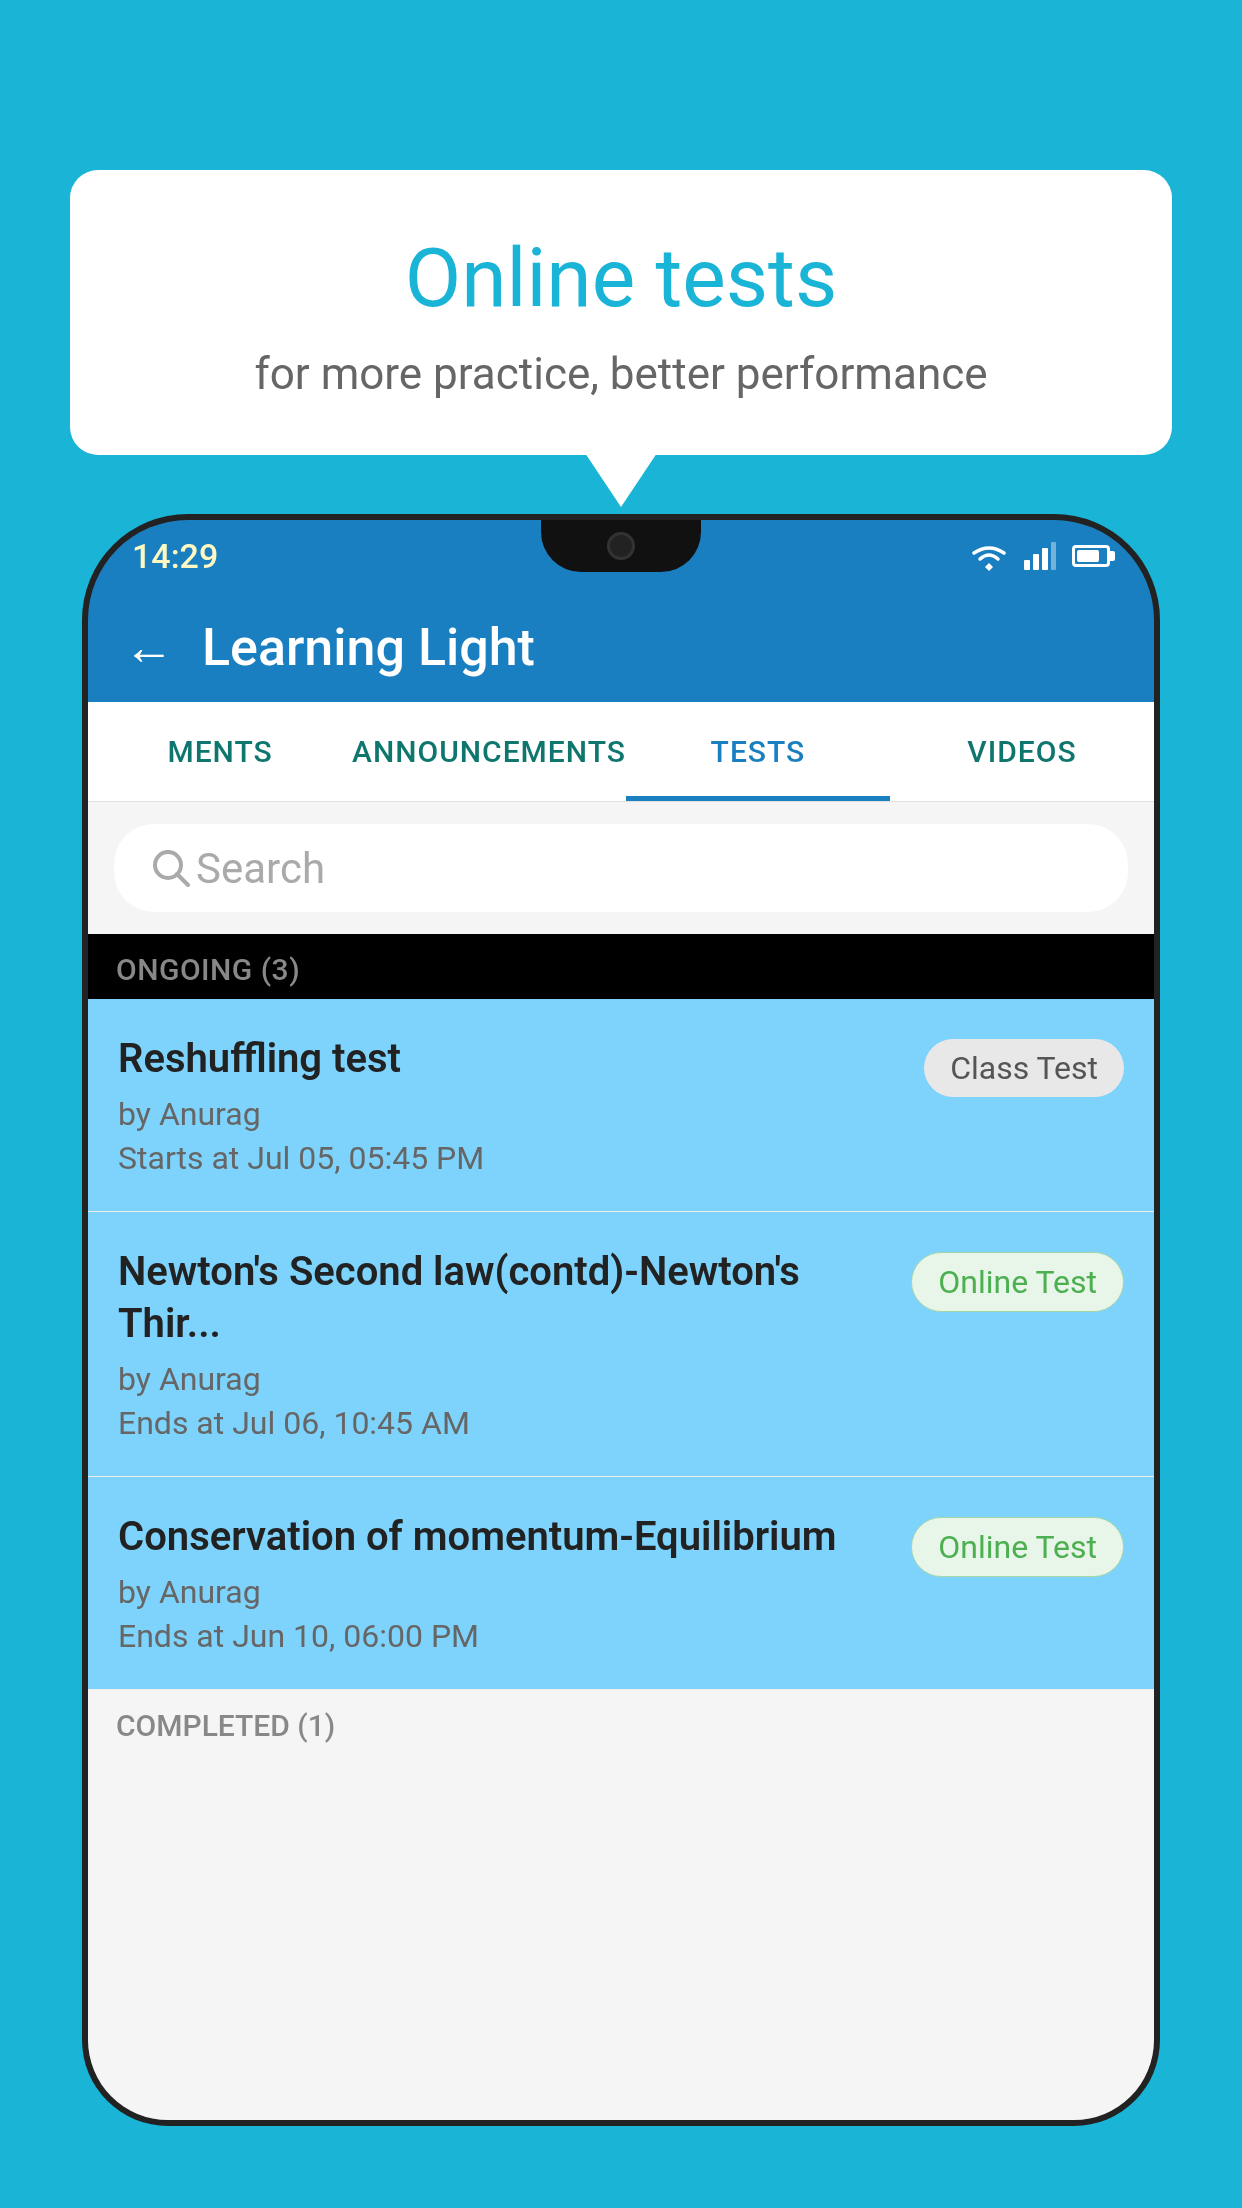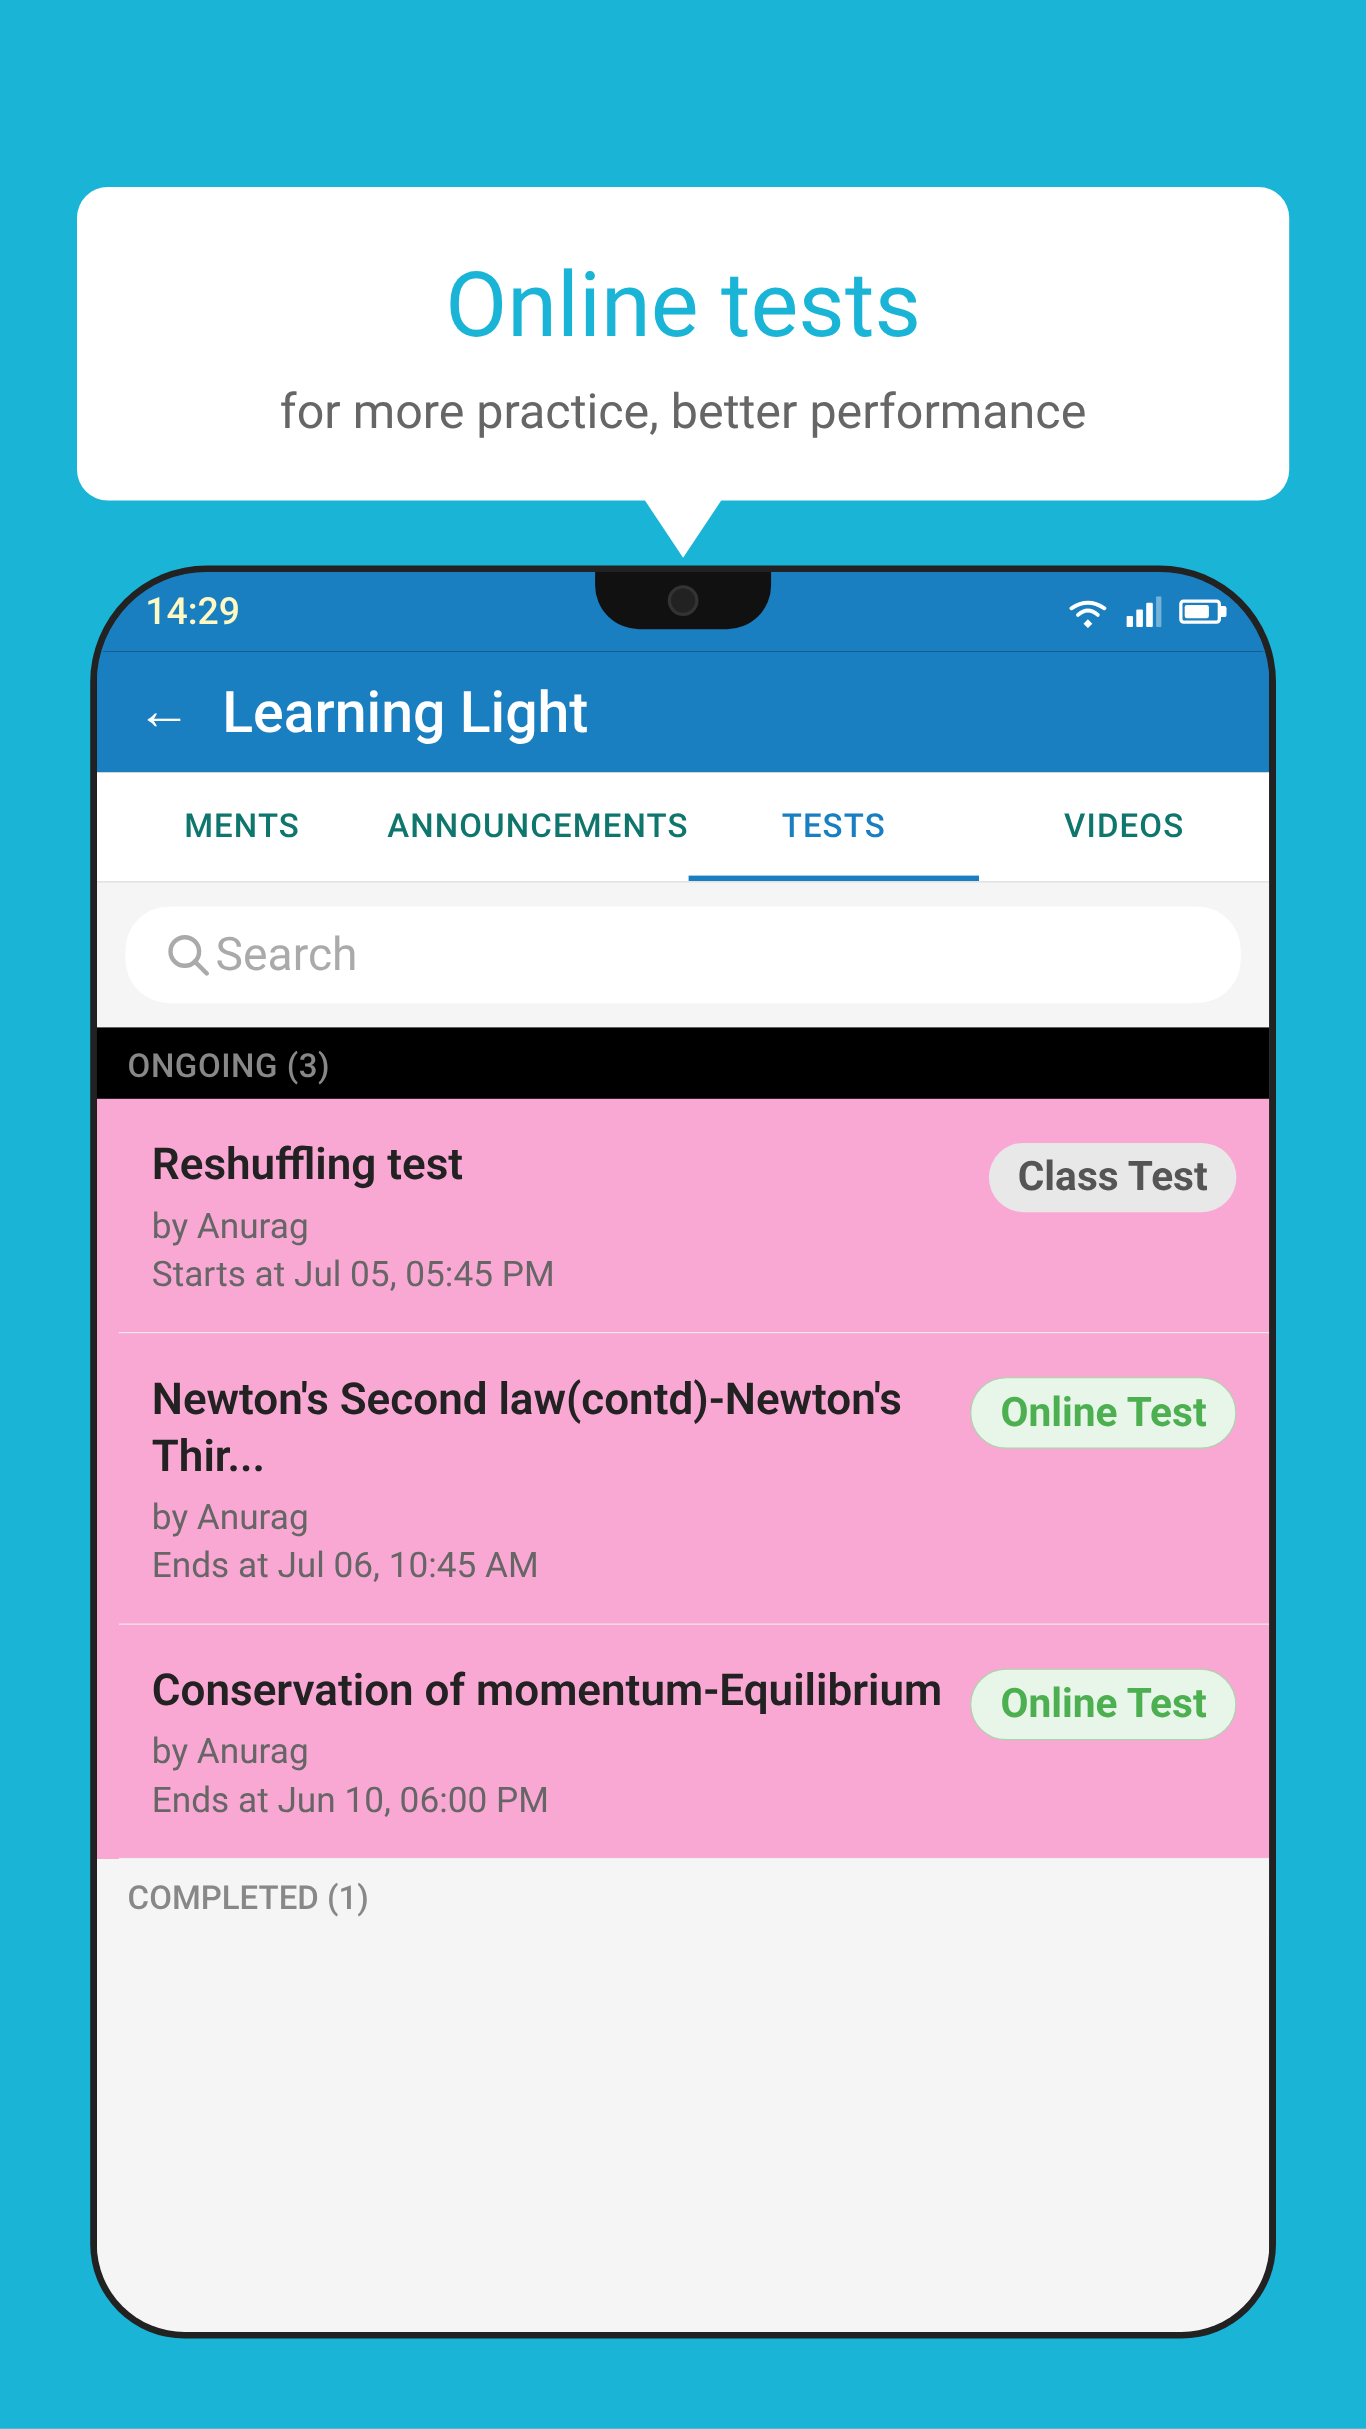--- a/index.html
+++ b/index.html
@@ -274,22 +274,21 @@
 
     .section-label {
       font-size: 30px;
       color: #888888;
       font-weight: 500;
       letter-spacing: 0.5px;
     }
 
     
     .test-list {
-      background: #f9a8d4;
-      padding-left: 20px;
+      background: #7dd3fc;
     }
 
     .test-item {
       padding: 34px 30px;
       border-bottom: 1px solid #eeeeee;
       display: flex;
       justify-content: space-between;
       align-items: flex-start;
     }
 
@@ -313,22 +312,22 @@
     }
 
     .test-time {
       font-size: 32px;
       color: #666666;
     }
 
     .test-badge {
       border-radius: 50px;
       padding: 10px 26px;
-      font-size: 37px;
-      font-weight: 700;
+      font-size: 32px;
+      font-weight: 400;
       white-space: nowrap;
       align-self: flex-start;
       margin-top: 6px;
     }
 
     .badge-class {
       background: #e8e8e8;
       color: #555555;
     }
 

